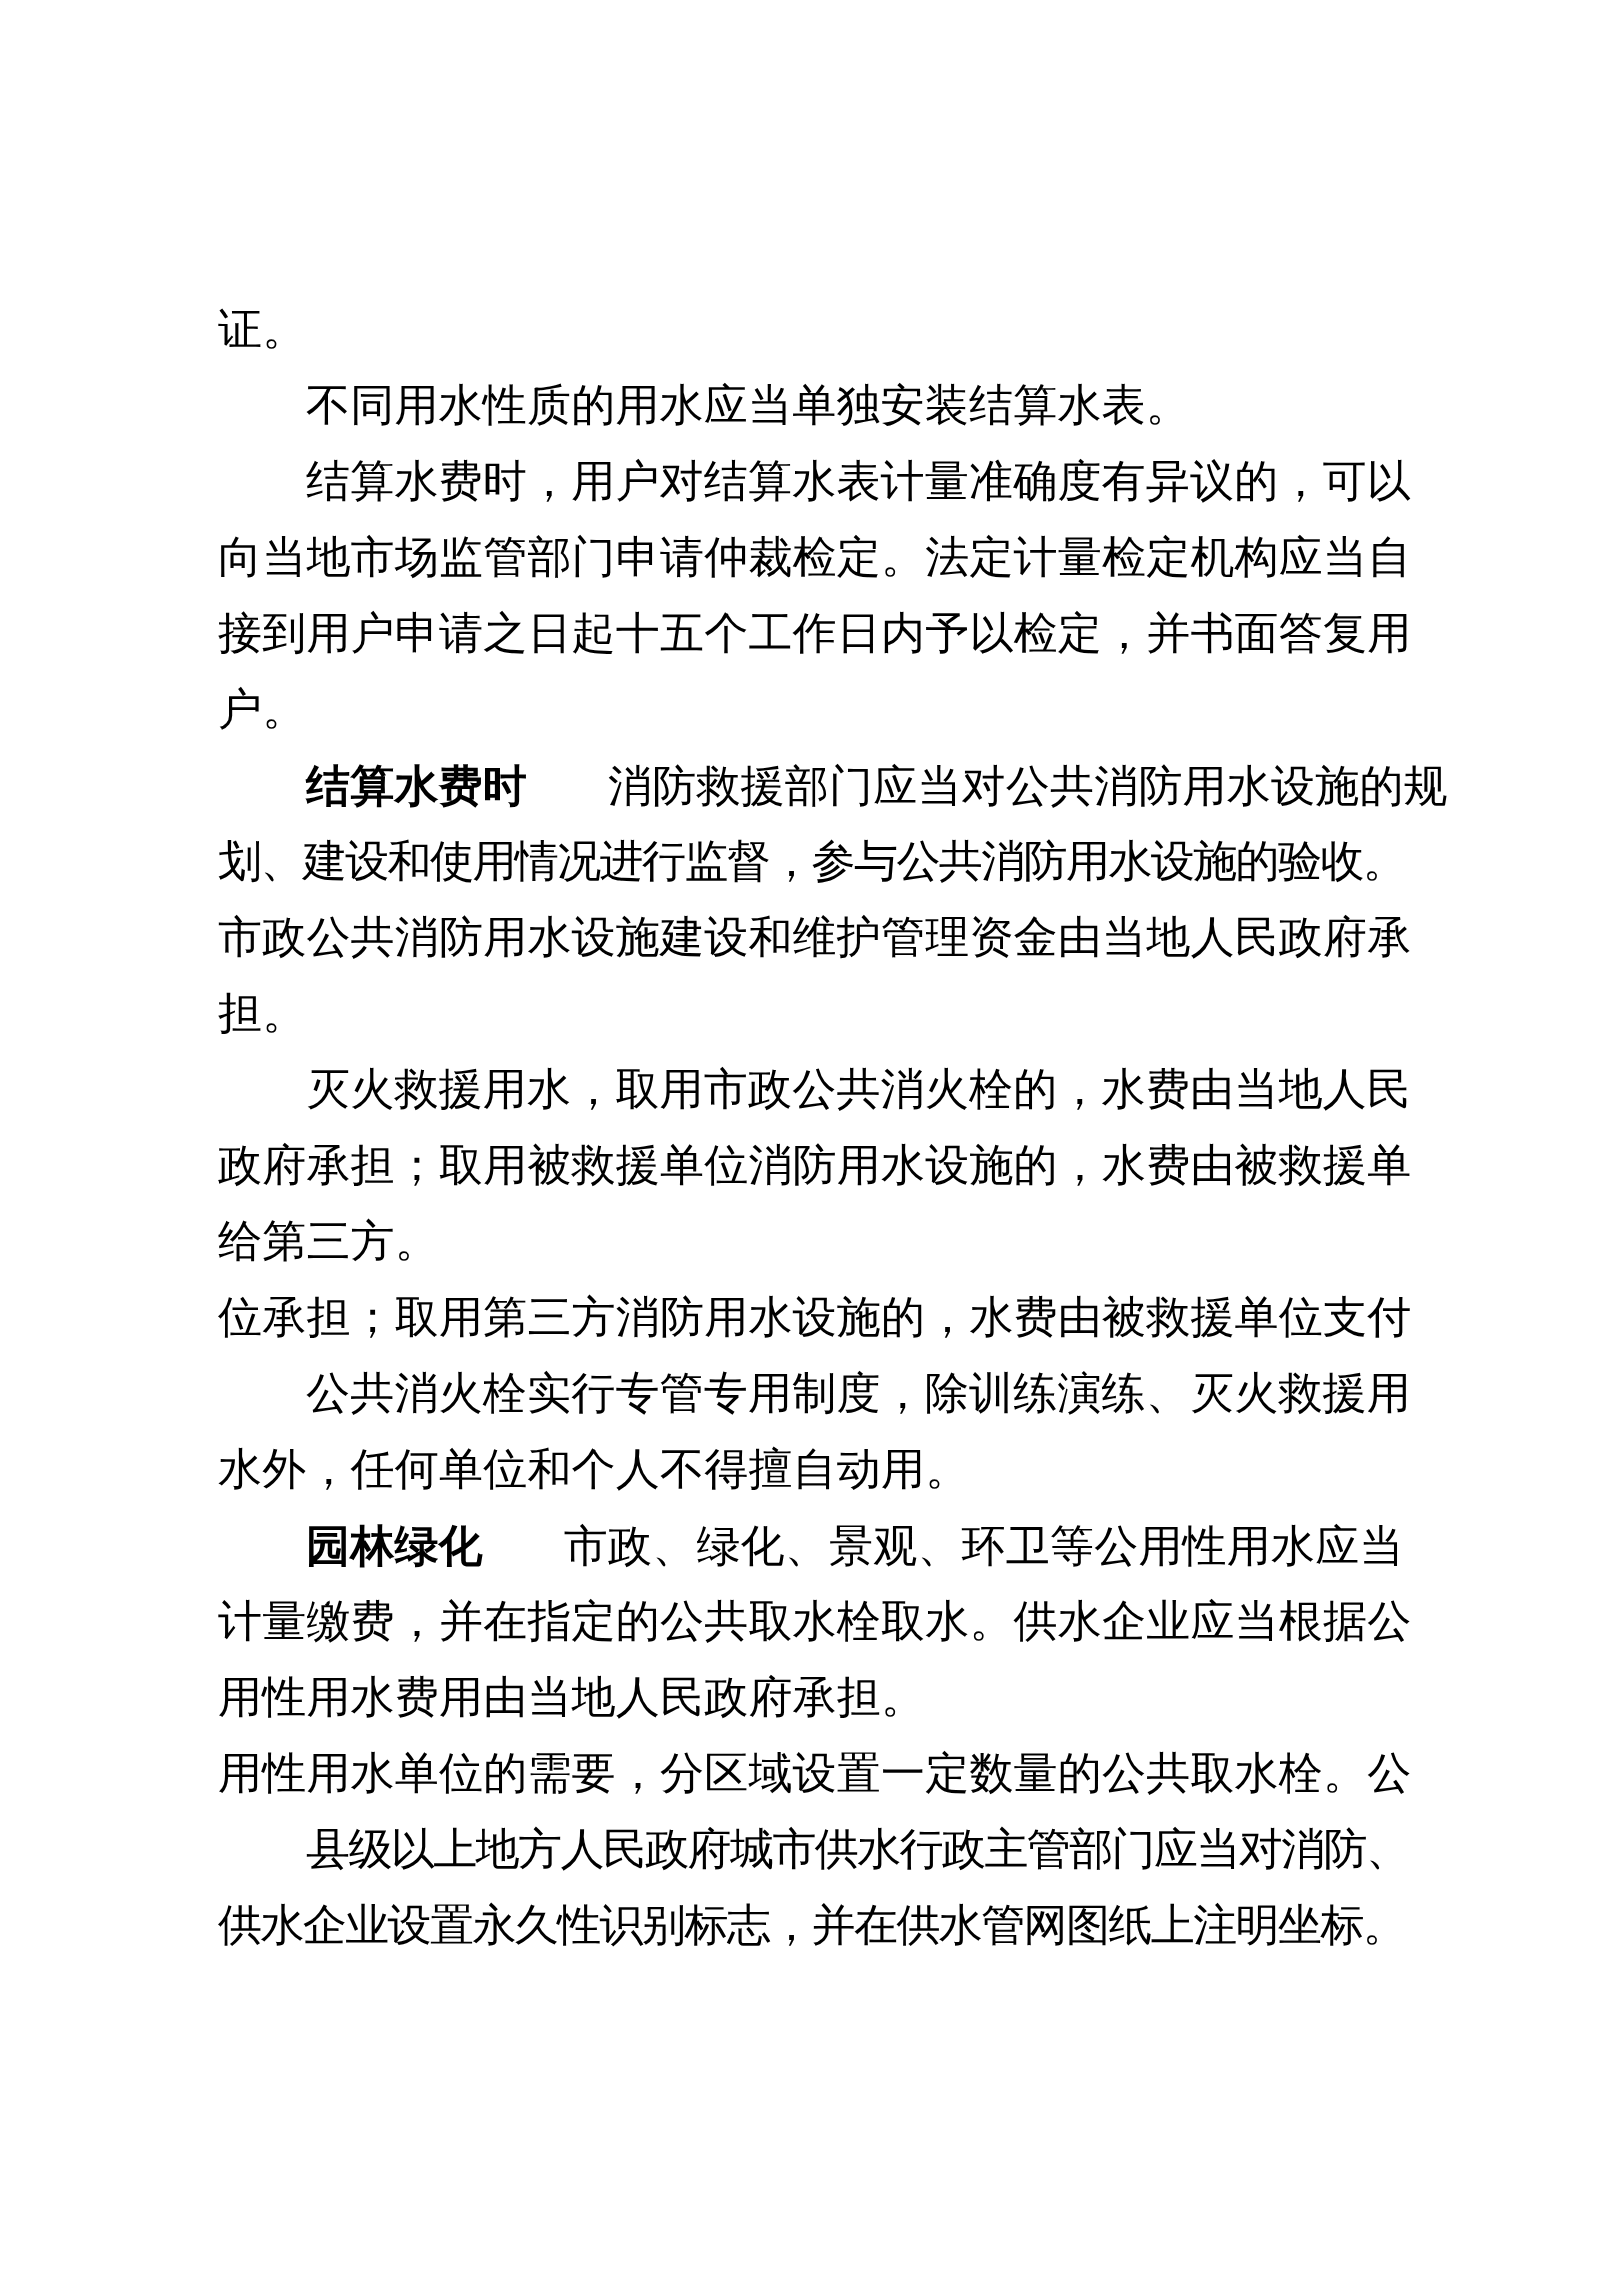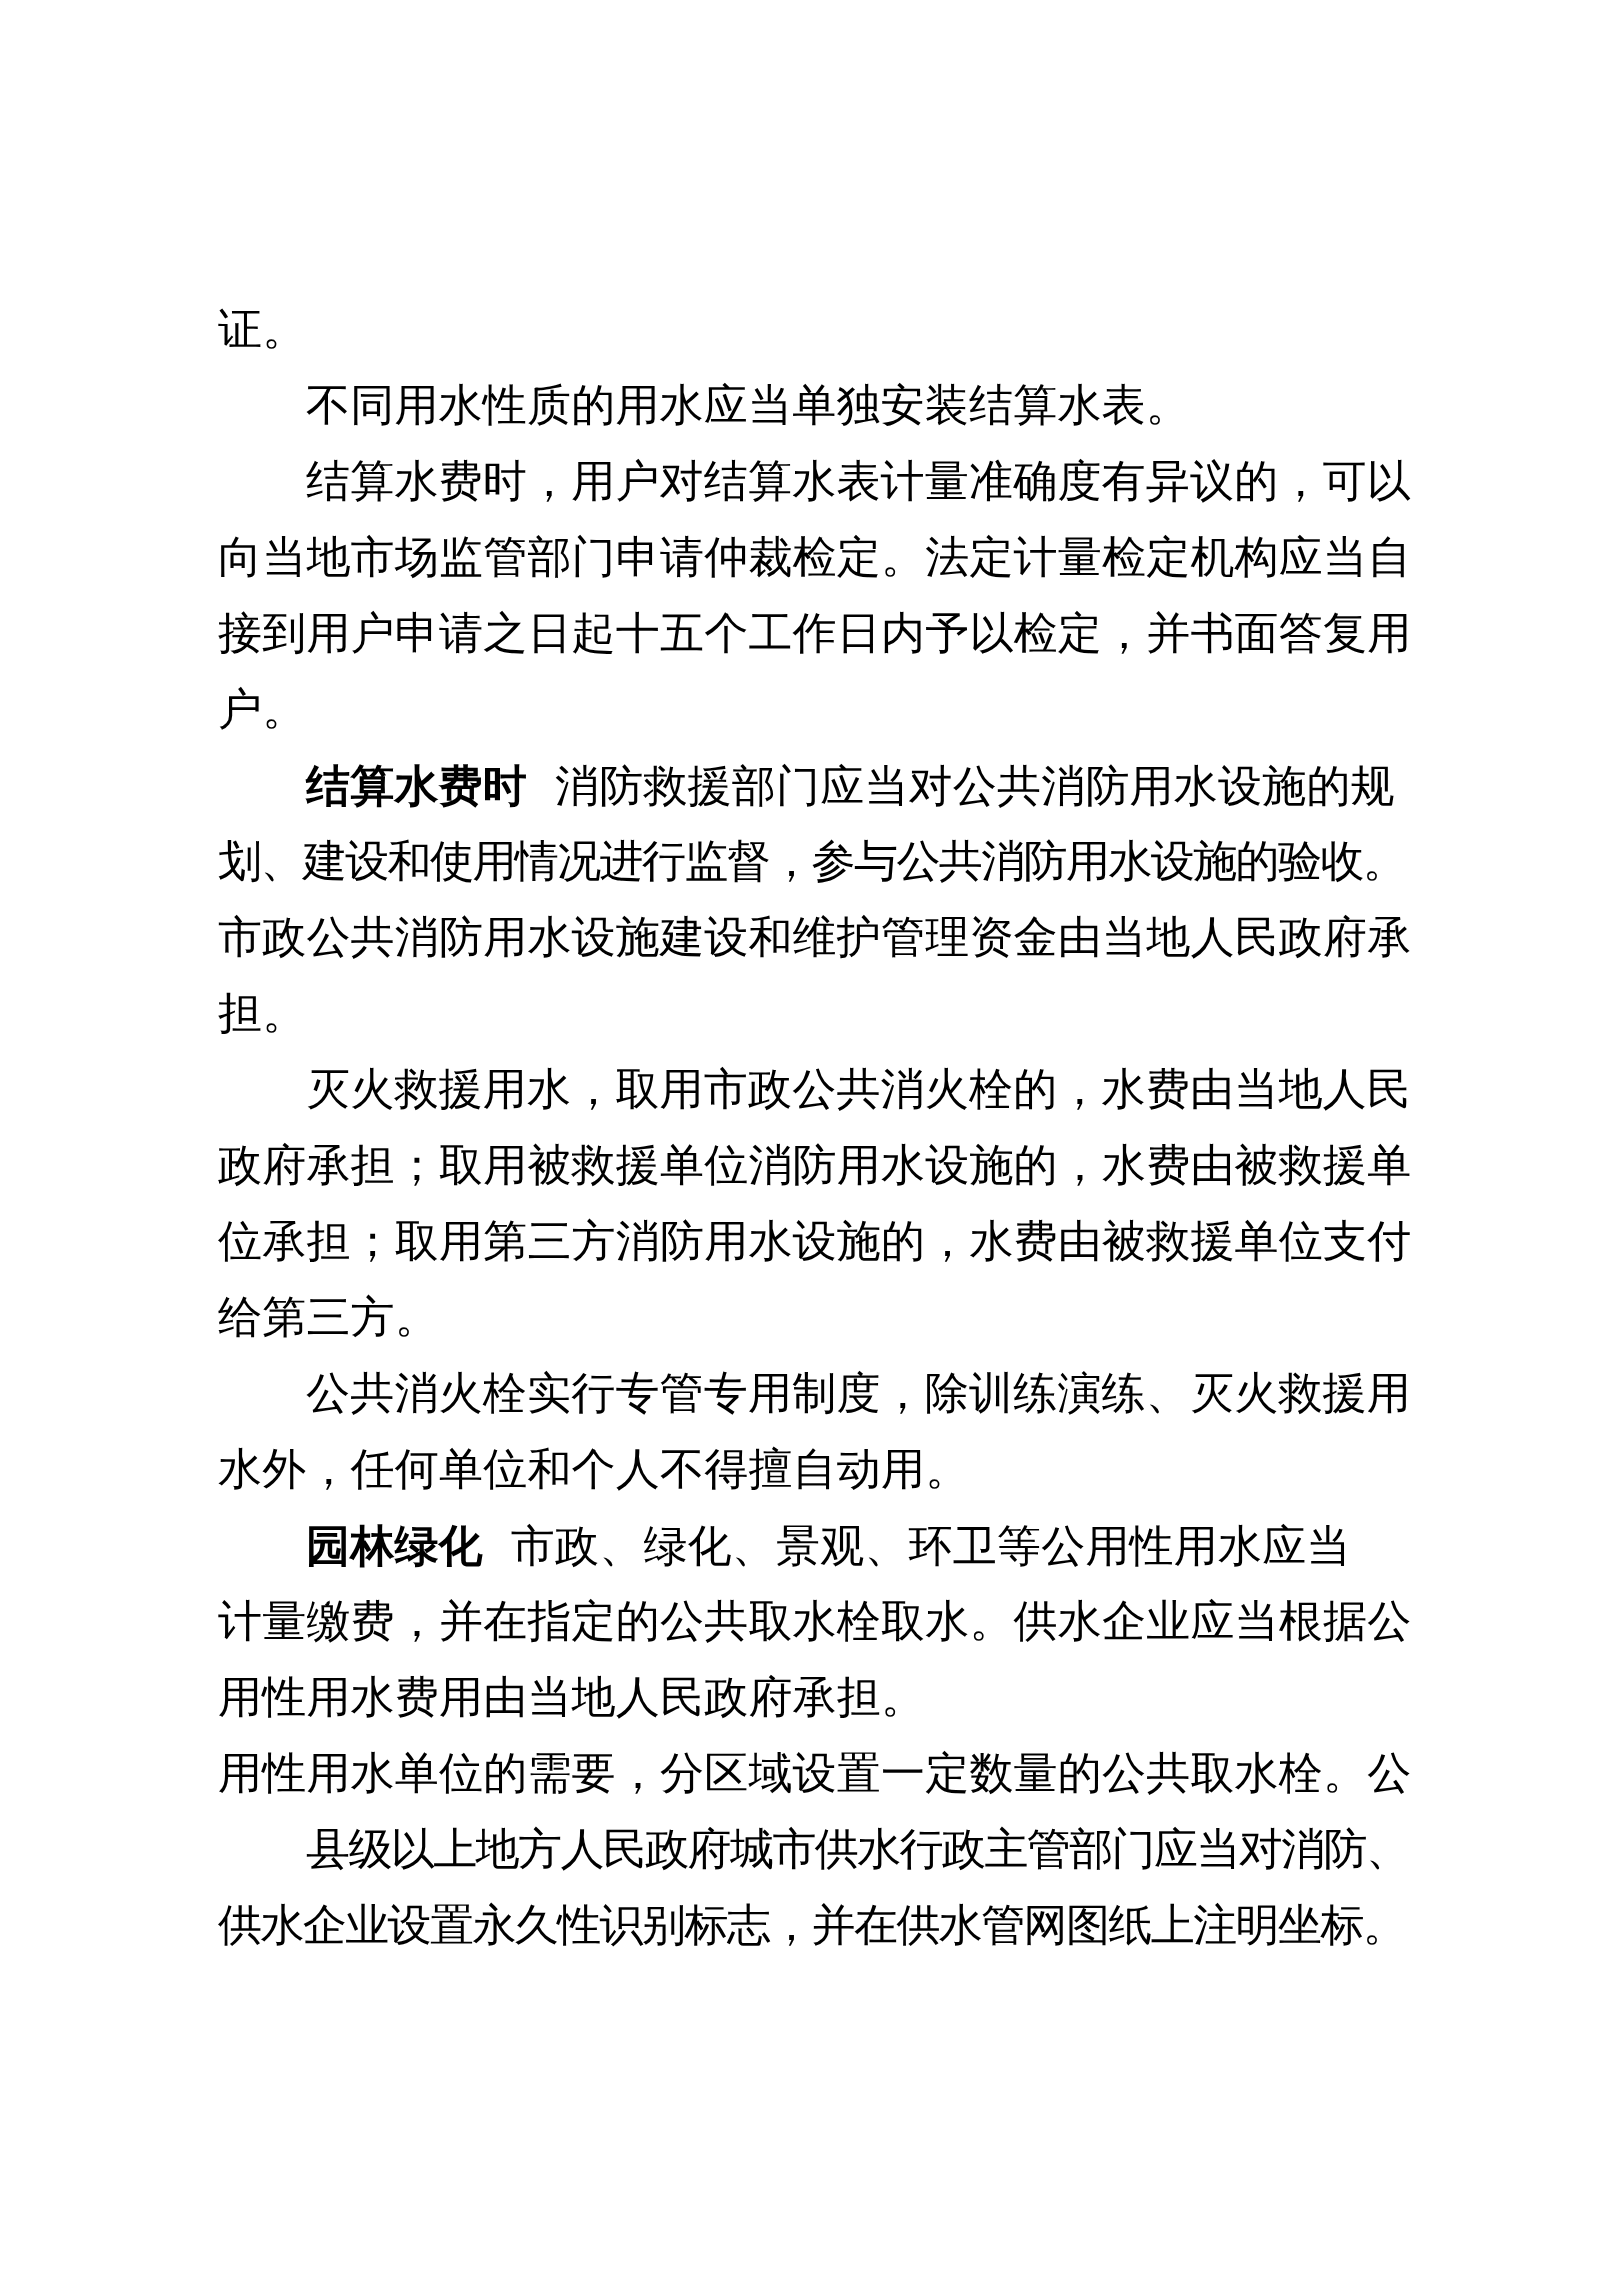--- a/index.html
+++ b/index.html
@@ -43,42 +43,42 @@
     font-family: Liberation Serif, serif;
   }
   .seg {
     display: inline;
   }
   .seg.bold {
     font-family: "Liberation Sans", "DejaVu Sans", sans-serif;
     font-weight: 700;
   }
   .seg.gap {
-    margin-left: 28px;
+    margin-left: 81px;
   }
 </style>
 </head>
 <body>
 
 <div class="page">
   <div class="doc" id="doc">
       <div class="line"><span class="seg">证。</span></div>
       <div class="line indent"><span class="seg">不同用水性质的用水应当单独安装结算水表。</span></div>
       <div class="line indent"><span class="seg">结算水费时，用户对结算水表计量准确度有异议的，可以</span></div>
       <div class="line"><span class="seg">向当地市场监管部门申请仲裁检定。法定计量检定机构应当自</span></div>
       <div class="line"><span class="seg">接到用户申请之日起十五个工作日内予以检定，并书面答复用</span></div>
       <div class="line"><span class="seg">户。</span></div>
       <div class="line indent"><span class="seg bold">结算水费时</span><span class="seg gap">消防救援部门应当对公共消防用水设施的规</span></div>
       <div class="line tight"><span class="seg">划、建设和使用情况进行监督，参与公共消防用水设施的验收。</span></div>
       <div class="line"><span class="seg">市政公共消防用水设施建设和维护管理资金由当地人民政府承</span></div>
       <div class="line"><span class="seg">担。</span></div>
       <div class="line indent"><span class="seg">灭火救援用水，取用市政公共消火栓的，水费由当地人民</span></div>
       <div class="line"><span class="seg">政府承担；取用被救援单位消防用水设施的，水费由被救援单</span></div>
+      <div class="line"><span class="seg">给第三方。</span></div>
       <div class="line"><span class="seg">位承担；取用第三方消防用水设施的，水费由被救援单位支付</span></div>
-      <div class="line"><span class="seg">给第三方。</span></div>
       <div class="line indent"><span class="seg">公共消火栓实行专管专用制度，除训练演练、灭火救援用</span></div>
       <div class="line"><span class="seg">水外，任何单位和个人不得擅自动用。</span></div>
       <div class="line indent"><span class="seg bold">园林绿化</span><span class="seg gap">市政、绿化、景观、环卫等公用性用水应当</span></div>
       <div class="line"><span class="seg">计量缴费，并在指定的公共取水栓取水。供水企业应当根据公</span></div>
       <div class="line"><span class="seg">用性用水费用由当地人民政府承担。</span></div>
       <div class="line"><span class="seg">用性用水单位的需要，分区域设置一定数量的公共取水栓。公</span></div>
       <div class="line indent tight"><span class="seg">县级以上地方人民政府城市供水行政主管部门应当对消防、</span></div>
       <div class="line tight"><span class="seg">供水企业设置永久性识别标志，并在供水管网图纸上注明坐标。</span></div>
     </div>
 </div>

